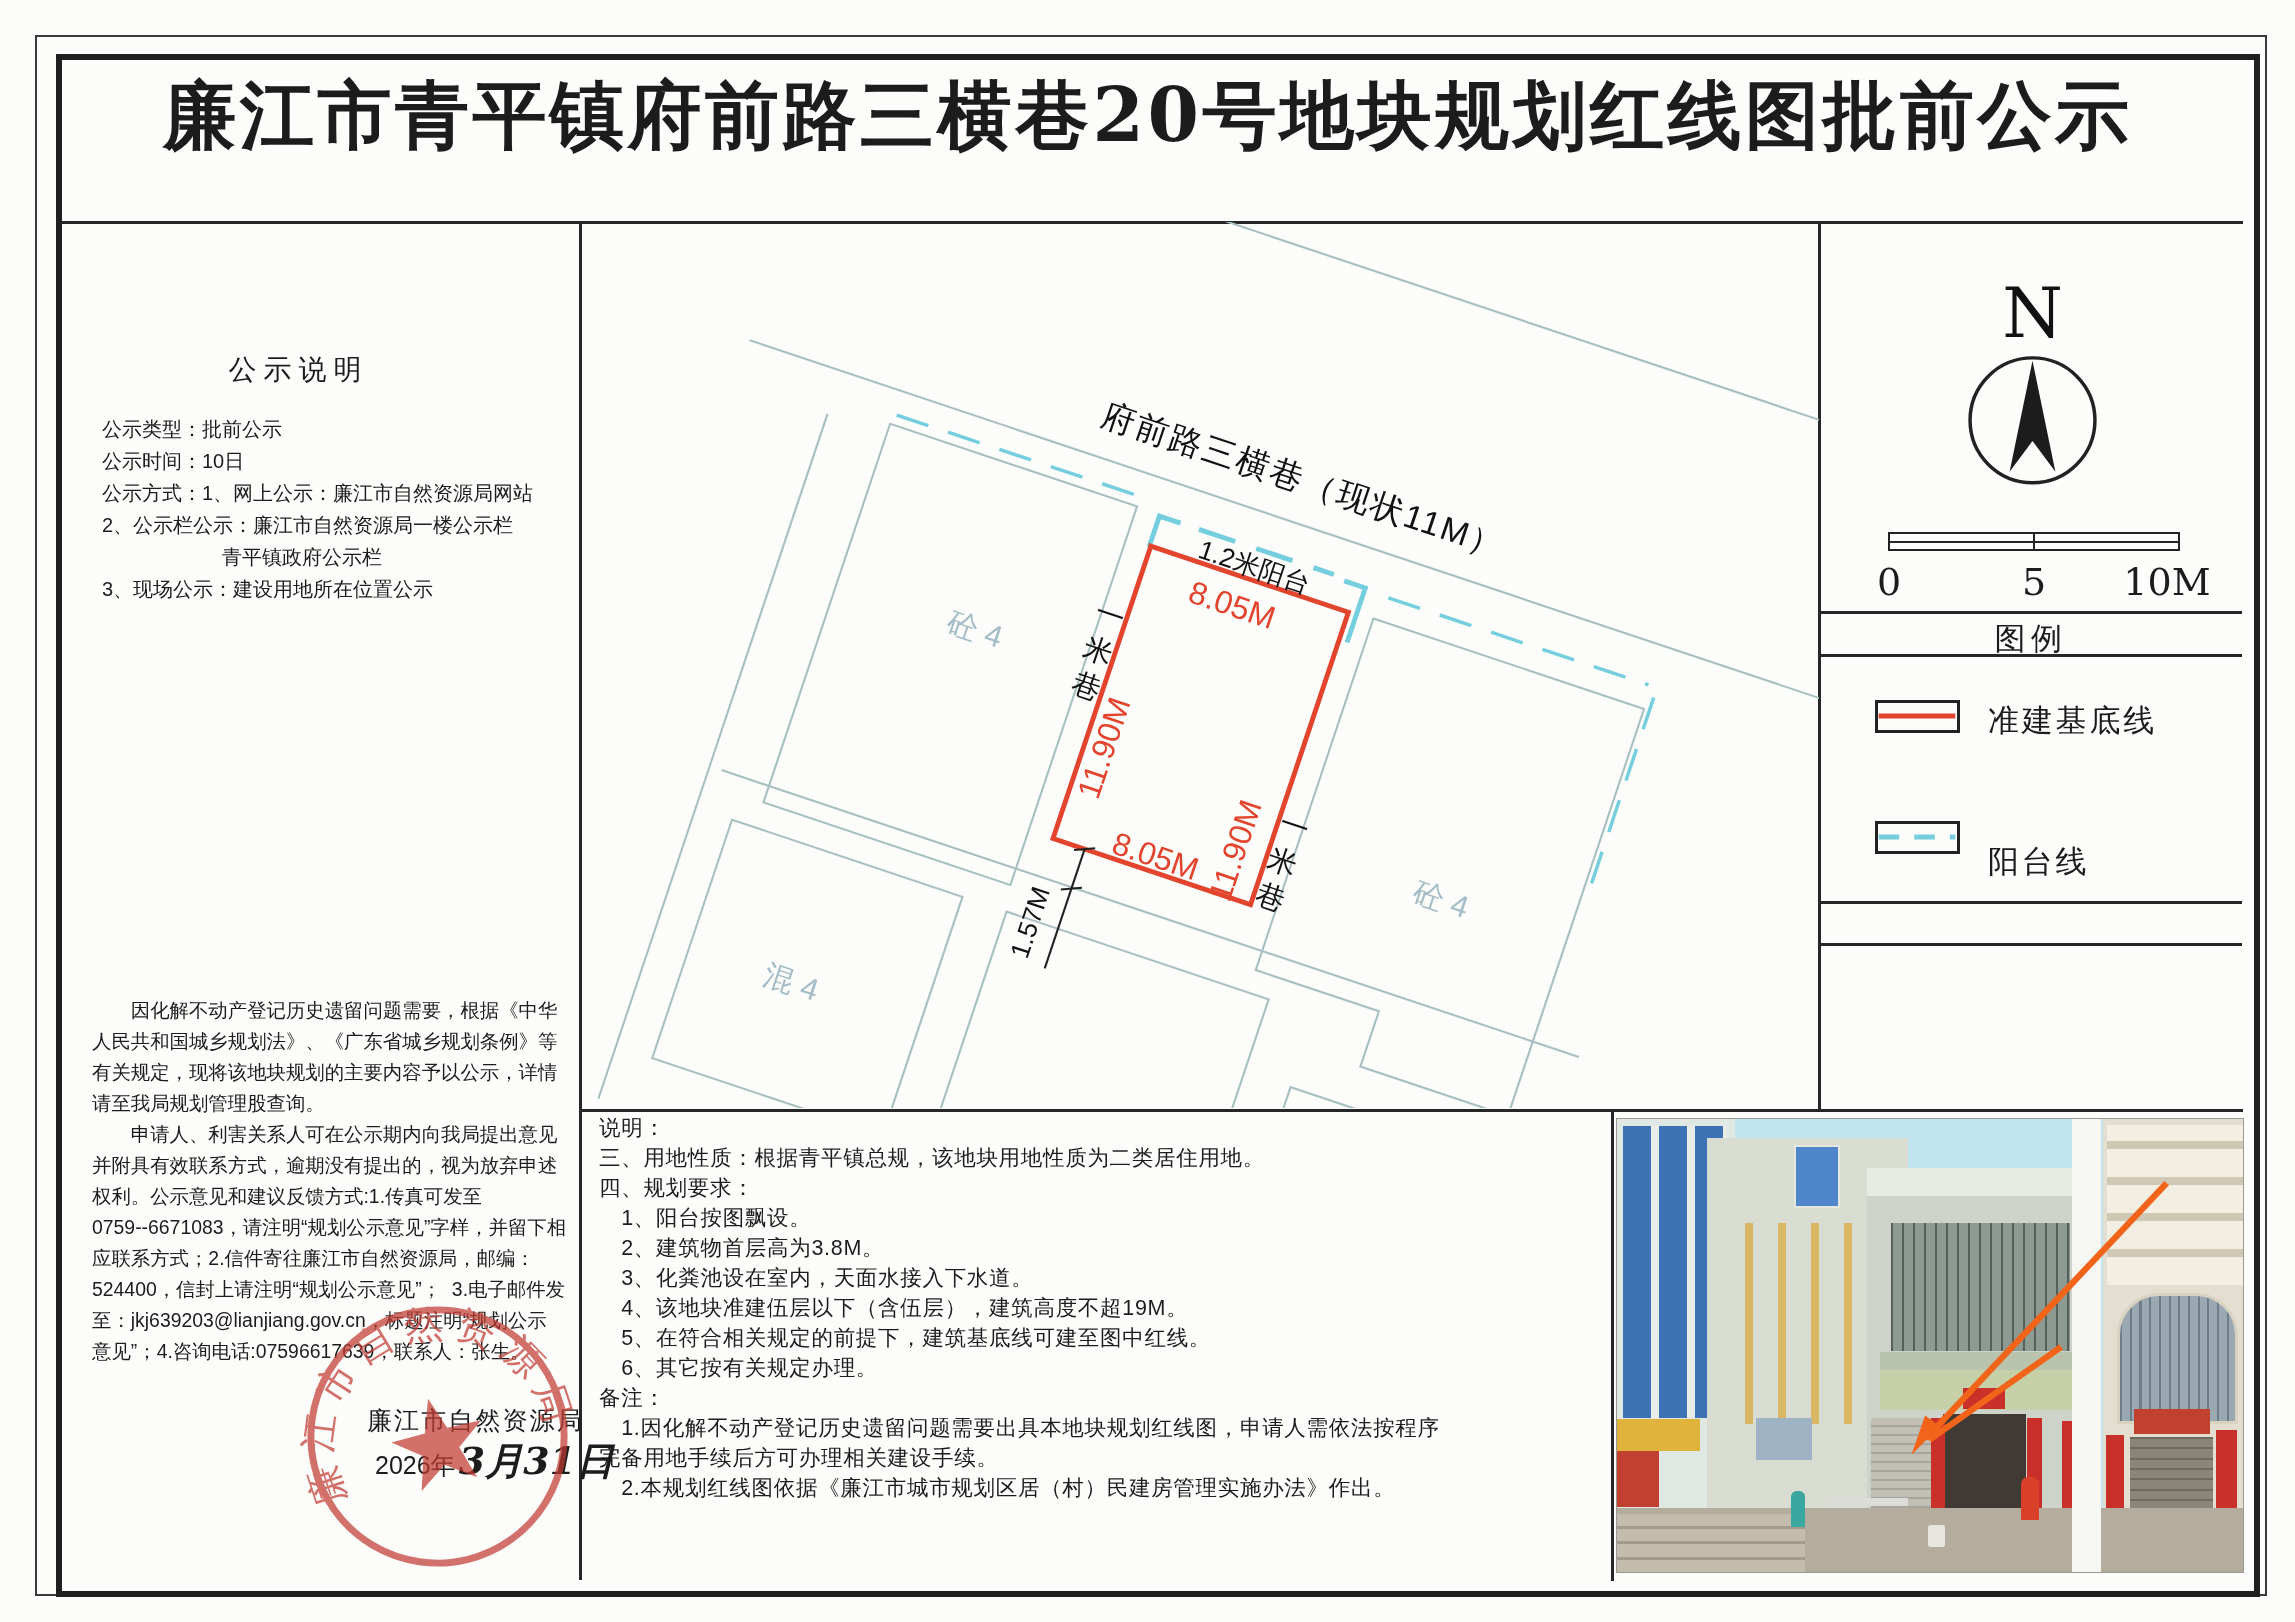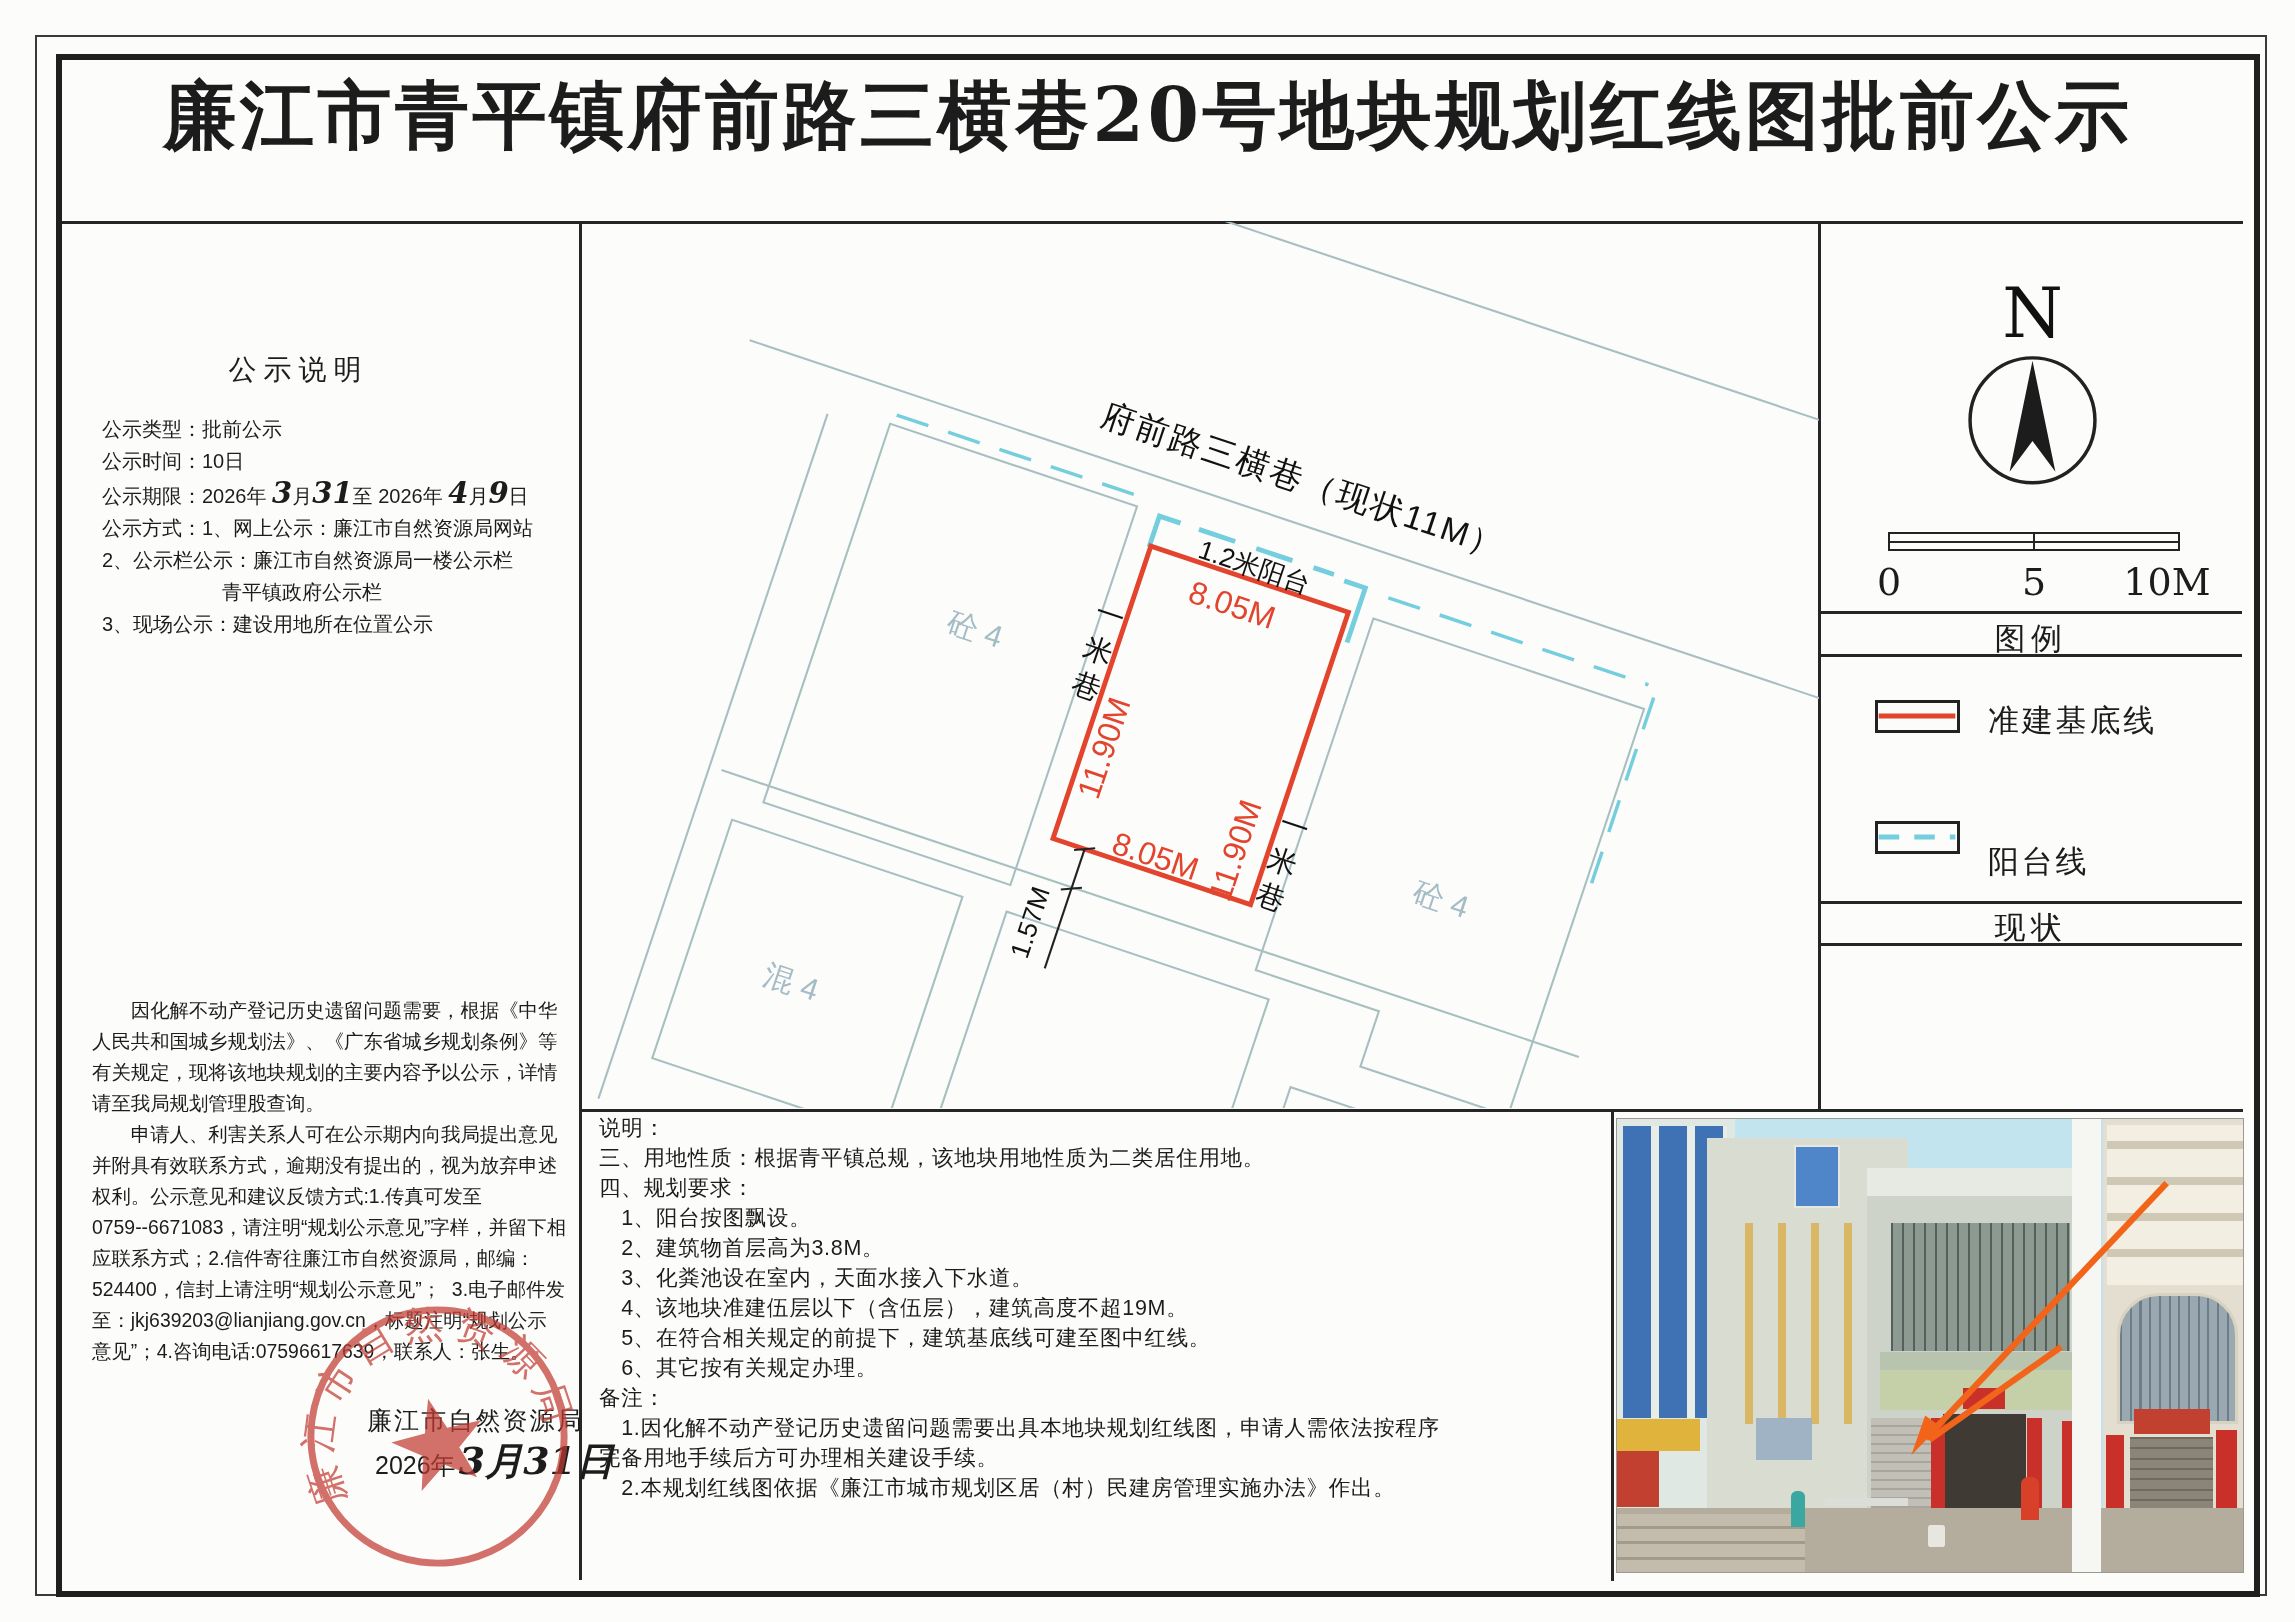--- a/index.html
+++ b/index.html
@@ -32,21 +32,20 @@
   <div class="ln" style="left:1818px;top:901px;width:424px;height:2.8px;"></div>
   <div class="ln" style="left:1818px;top:943px;width:424px;height:2.8px;"></div>
 
   <div class="t serif center" style="left:69px;top:67px;width:2157px;font-size:74px;font-weight:bold;letter-spacing:3.5px;">廉江市青平镇府前路三横巷20号地块规划红线图批前公示</div>
 
   <div class="t center" style="left:104px;top:351px;width:389px;font-size:28px;letter-spacing:7px;">公示说明</div>
 
   <div class="abs block" style="left:102px;top:413px;font-size:20px;line-height:32px;">
     <div>公示类型：批前公示</div>
     <div>公示时间：10日</div>
-    <div><span>公示期限：2026年 </span><span class="hw" style="font-size:29px;">3</span><span>月</span><span class="hw" style="font-size:29px;">31</span><span>至 2026年 </span><span class="hw" style="font-size:29px;">4</span><span>月</span><span class="hw" style="font-size:29px;">9</span><span>日</span></div>
     <div>公示方式：1、网上公示：廉江市自然资源局网站</div>
     <div>2、公示栏公示：廉江市自然资源局一楼公示栏</div>
     <div>　　　　　　青平镇政府公示栏</div>
     <div>3、现场公示：建设用地所在位置公示</div>
   </div>
 
   <div class="abs block" style="left:92px;top:995px;font-size:19.4px;line-height:31px;">
     <div>　　因化解不动产登记历史遗留问题需要，根据《中华</div>
     <div>人民共和国城乡规划法》、《广东省城乡规划条例》等</div>
     <div>有关规定，现将该地块规划的主要内容予以公示，详情</div>
@@ -164,21 +163,20 @@
   </div>
   <div class="t" style="left:1988px;top:700px;font-size:31px;letter-spacing:2.8px;">准建基底线</div>
 
   <div class="abs" style="left:1875px;top:821px;width:85px;height:33px;border:3.5px solid #222;box-sizing:border-box;">
     <svg width="78" height="26" style="display:block;" viewBox="0 0 112 38">
       <line x1="0" y1="19" x2="112" y2="19" stroke-width="7" stroke-dasharray="30 22" stroke="#74cedd"></line>
     </svg>
   </div>
   <div class="t" style="left:1988px;top:821px;font-size:31px;letter-spacing:2.8px;margin-top:20px;">阳台线</div>
 
-  <div class="t center" style="left:1820px;top:907px;width:422px;font-size:31px;letter-spacing:5.6px;">现状</div>
 
   <div class="abs block" style="left:599px;top:1113px;font-size:21.5px;line-height:30px;letter-spacing:0.7px;">
     <div>说明：</div>
     <div>三、用地性质：根据青平镇总规，该地块用地性质为二类居住用地。</div>
     <div>四、规划要求：</div>
     <div>　1、阳台按图飘设。</div>
     <div>　2、建筑物首层高为3.8M。</div>
     <div>　3、化粪池设在室内，天面水接入下水道。</div>
     <div>　4、该地块准建伍层以下（含伍层），建筑高度不超19M。</div>
     <div>　5、在符合相关规定的前提下，建筑基底线可建至图中红线。</div>

